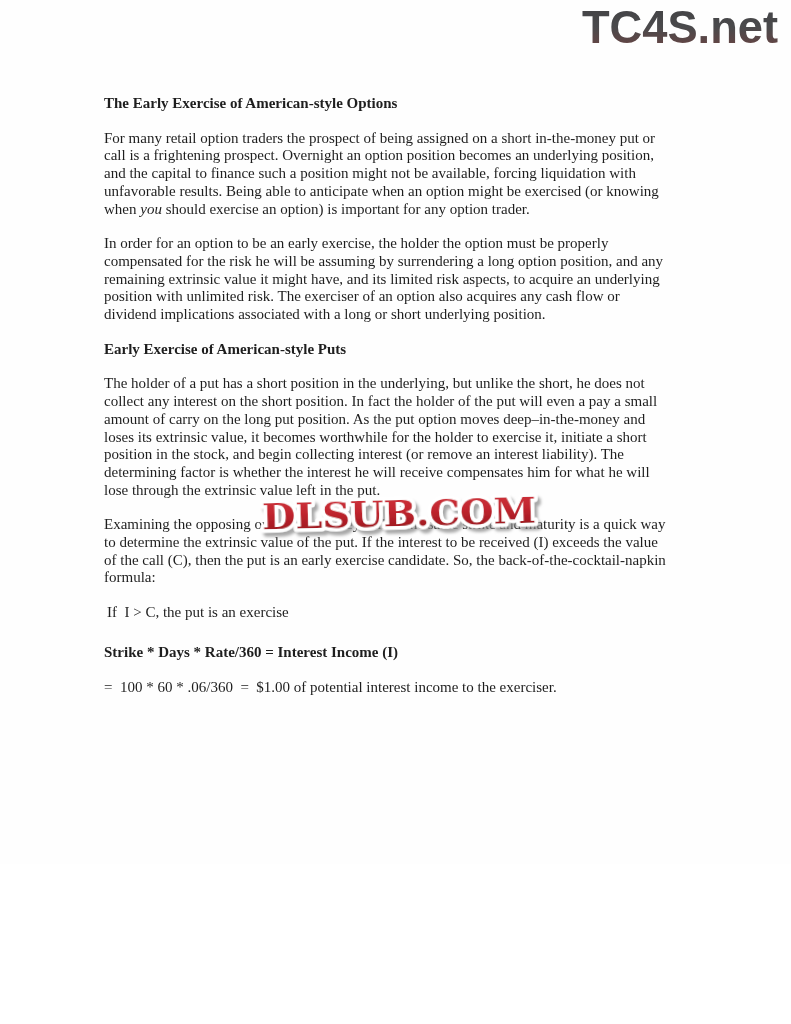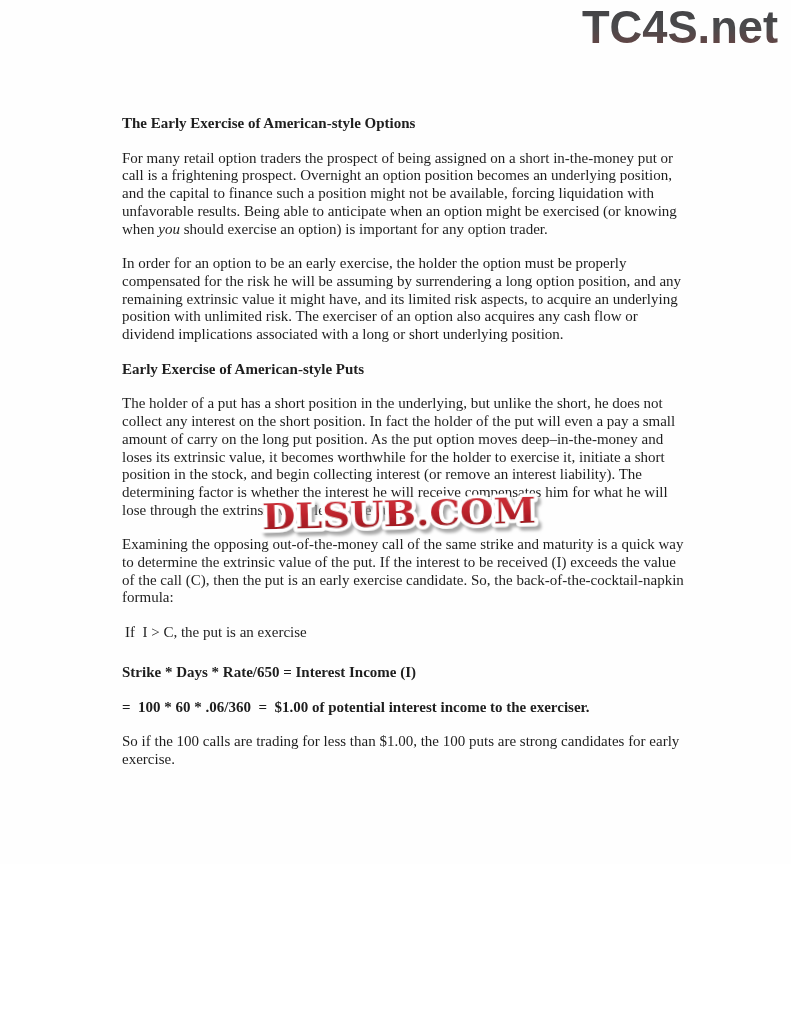--- a/index.html
+++ b/index.html
@@ -20,33 +20,32 @@
     position: absolute;
     top: 0px;
     right: 8px;
     width: 205px;
     height: 56px;
   }
 
   
   .doc {
     position: absolute;
-    left: 122px;
+    left: 104px;
     top: 95px;
     width: 567px;
     color: #1e1e1e;
     font-size: 15px;
     line-height: 17.7px;
-    margin-top: 20px;
   }
   .doc p { margin: 0 0 17px 0; }
   .doc .h { font-weight: bold; }
   .h-puts { margin-top: 8px; }
   .rule-line { font-weight: normal; white-space: pre-wrap; padding-left: 3px; }
-  .calc-line { white-space: pre-wrap; font-weight: bold; }
+  .calc-line { white-space: pre-wrap; }
   .formula2 { margin-top: 22px !important; }
 
   
   .wm-center {
     position: absolute;
     left: 249px;
     top: 486px;
     width: 300px;
     height: 54px;
     transform: rotate(-1.4deg);
@@ -92,25 +91,24 @@
 
     <p>The holder of a put has a short position in the underlying, but unlike the short, he does not collect any interest on the short position. In fact the holder of the put will even a pay a small amount of carry on the long put position. As the put option moves deep–in-the-money and loses its extrinsic value, it becomes worthwhile for the holder to exercise it, initiate a short position in the stock, and begin collecting interest (or remove an interest liability). The determining factor is whether the interest he will receive compensates him for what he will lose through the extrinsic value left in the put.</p>
 
     <p>Examining the opposing out-of-the-money call of the same strike and maturity is a quick way to determine the extrinsic value of the put. If the interest to be received (I) exceeds the value of the call (C), then the put is an early exercise candidate. So, the back-of-the-cocktail-napkin formula:</p>
 
     <p class="rule-line">If  I &gt; C, the put is an exercise</p>
 
 
 
 
-    <p class="h formula2">Strike * Days * Rate/650 = Interest Income (I)</p>
+    <p class="h formula2">Strike * Days * Rate/360 = Interest Income (I)</p>
 
     <p class="calc-line">=  100 * 60 * .06/360  =  $1.00 of potential interest income to the exerciser.</p>
 
-    <p>So if the 100 calls are trading for less than $1.00, the 100 puts are strong candidates for early exercise.</p>
 
   </div>
 
   <svg class="wm-center" viewBox="0 0 300 54" xmlns="http://www.w3.org/2000/svg">
     <defs>
       <linearGradient id="redGrad" x1="0" y1="0" x2="0" y2="1">
         <stop offset="0%" stop-color="#d23740"></stop>
         <stop offset="45%" stop-color="#c1252e"></stop>
         <stop offset="100%" stop-color="#92131b"></stop>
       </linearGradient>

